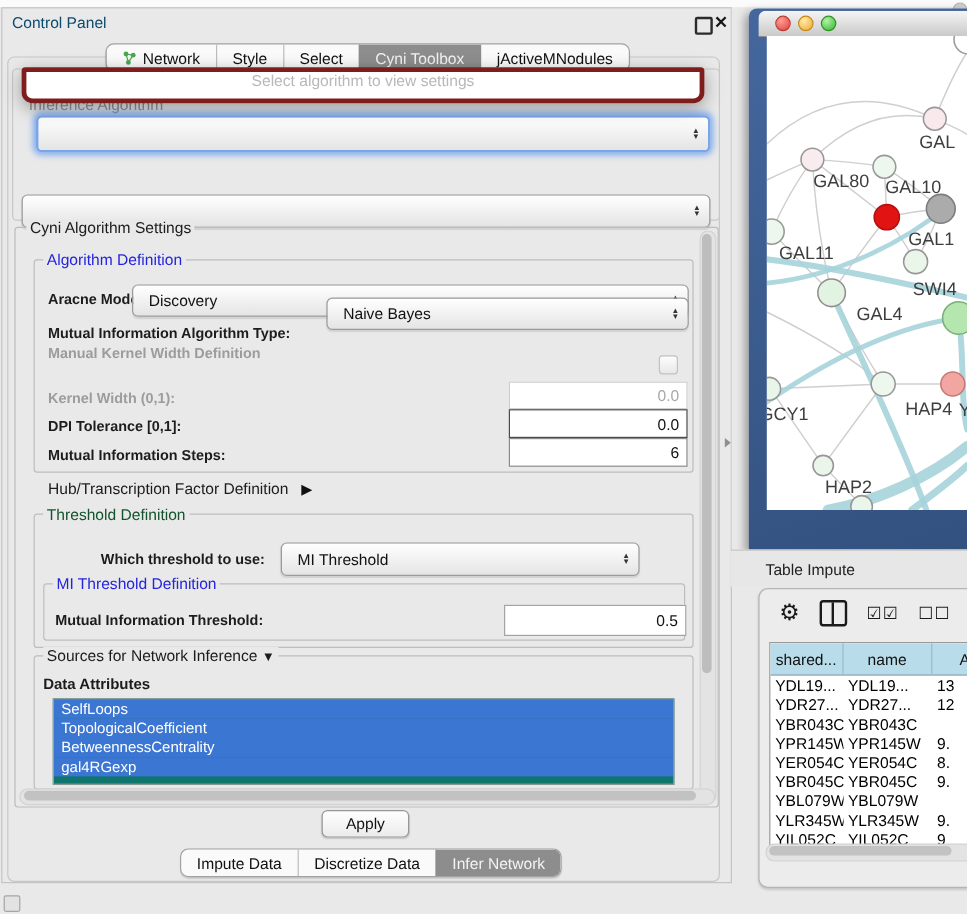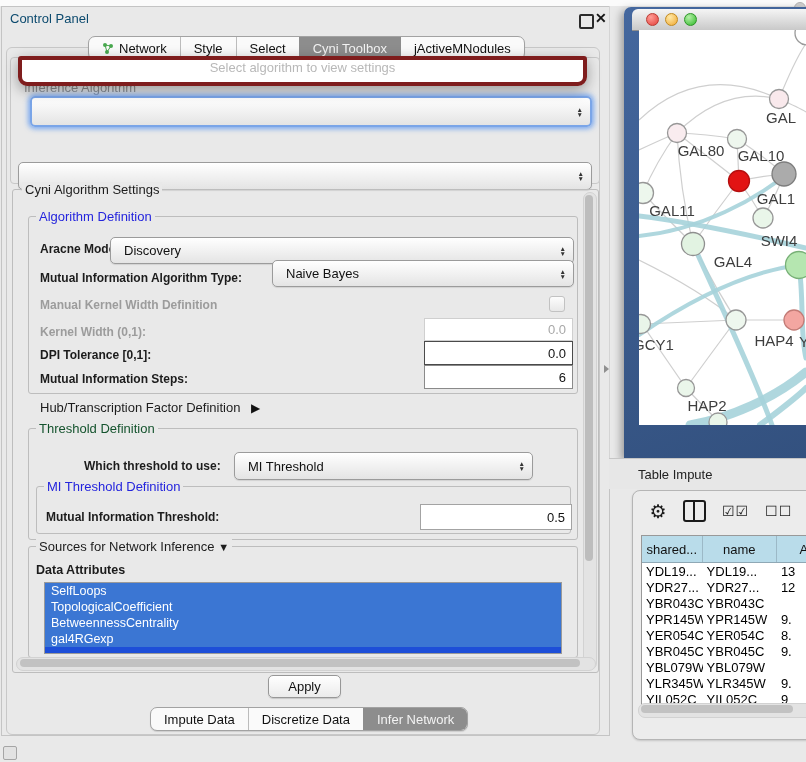--- a/index.html
+++ b/index.html
@@ -55,21 +55,21 @@
 
   
   #alg-popup{position:absolute;left:18px;top:56px;width:561px;
     background:rgba(255,255,255,.96);border:4px solid #7f1d1d;border-radius:3px 3px 9px 9px;
     box-shadow:0 4px 14px rgba(0,0,0,.35);padding-bottom:5px}
   .popup-head{height:17px;text-align:center;color:#b8b8b8;font-size:13px;line-height:16px}
   .popup-item{height:15.5px;line-height:15.5px;font-size:13px;padding-left:4px;color:#000;white-space:nowrap}
   .popup-item.current{font-weight:bold}
 
   
-  #attr-list{position:absolute;left:44px;top:582px;width:516px;height:70px;background:#1d4ed8;
+  #attr-list{position:absolute;left:44px;top:582px;width:516px;height:70px;background:#0f766e;
     border:1px solid #9a9a9a;overflow:hidden}
   .attr-item{height:16px;line-height:16px;background:#3b76d3;color:#fff;font-size:12.5px;padding-left:6px;white-space:nowrap}
   #attr-sb{position:absolute;right:2px;top:2px;width:10px;height:62px}
   #attr-sb .thumb{position:absolute;left:0;top:0;width:10px;height:56px;background:#cfcfcf;border:1px solid #b3b3b3;border-radius:6px}
 
   
   .sb-v{position:absolute;background:#e3e3e3;border:1px solid #d2d2d2;border-radius:7px}
   .sb-v .thumb{position:absolute;left:1px;width:8px;background:#bdbdbd;border-radius:5px}
   .sb-h{position:absolute;background:#e3e3e3;border:1px solid #d2d2d2;border-radius:7px}
   .sb-h .thumb{position:absolute;top:1px;height:8px;background:#c2c2c2;border-radius:5px}
@@ -186,26 +186,26 @@
 <div class="group" style="left:28px;top:216px;width:548px;height:176px"></div>
 <div class="gtitle blue" style="left:36px;top:209px">Algorithm Definition</div>
 
 <div class="lbl" style="left:40px;top:242px">Aracne Mode:</div>
 <div class="combo" style="left:110px;top:237px;width:462px;height:25px">
   <span class="val">Discovery</span>
   <span class="arrows">▲<br>▼</span>
 </div>
 
 <div class="lbl" style="left:40px;top:271px">Mutual Information Algorithm Type:</div>
-<div class="combo" style="left:272px;top:260px;width:300px;height:25px">
+<div class="combo" style="left:272px;top:248px;width:300px;height:25px">
   <span class="val">Naive Bayes</span>
   <span class="arrows">▲<br>▼</span>
 </div>
 
-<div class="lbl dis" style="left:40px;top:298px">Manual Kernel Width Definition</div>
+<div class="lbl dis" style="left:40px;top:287px">Manual Kernel Width Definition</div>
 <div class="chk" style="left:549px;top:296px"></div>
 
 <div class="lbl dis" style="left:40px;top:325px">Kernel Width (0,1):</div>
 <div class="field dis" style="left:424px;top:318px;width:141px;height:21px">0.0</div>
 
 <div class="lbl" style="left:40px;top:348px">DPI Tolerance [0,1]:</div>
 <div class="field" style="left:424px;top:341px;width:141px;height:22px;border:1px solid #4a4a4a">0.0</div>
 
 <div class="lbl" style="left:40px;top:372px">Mutual Information Steps:</div>
 <div class="field" style="left:424px;top:365px;width:141px;height:22px;border:1px solid #8a8a8a">6</div>

